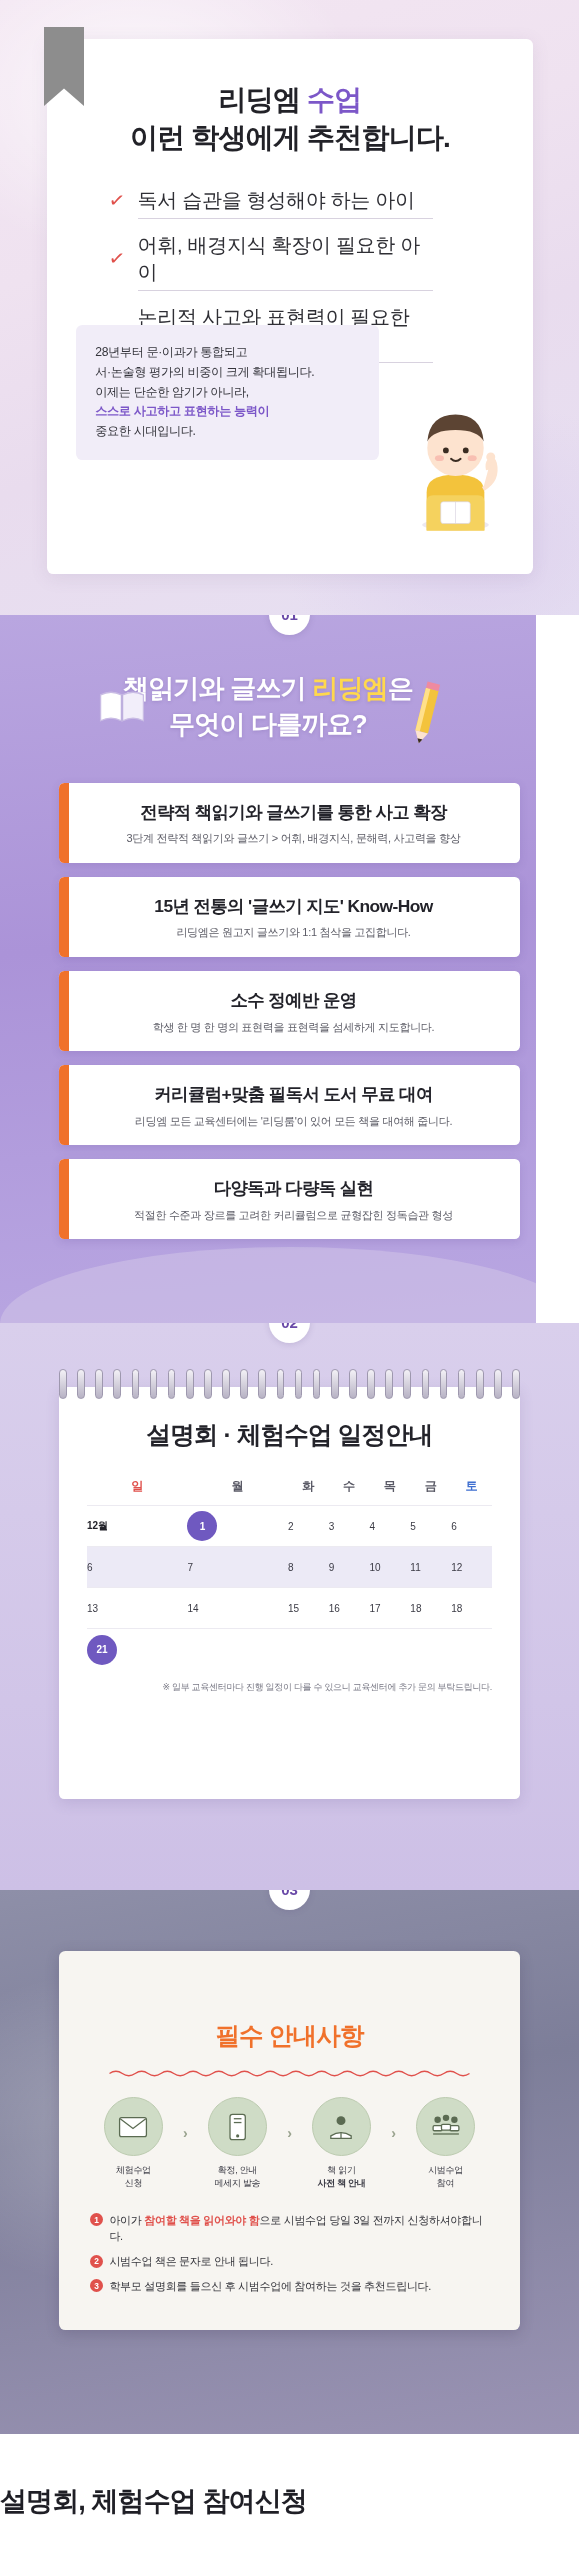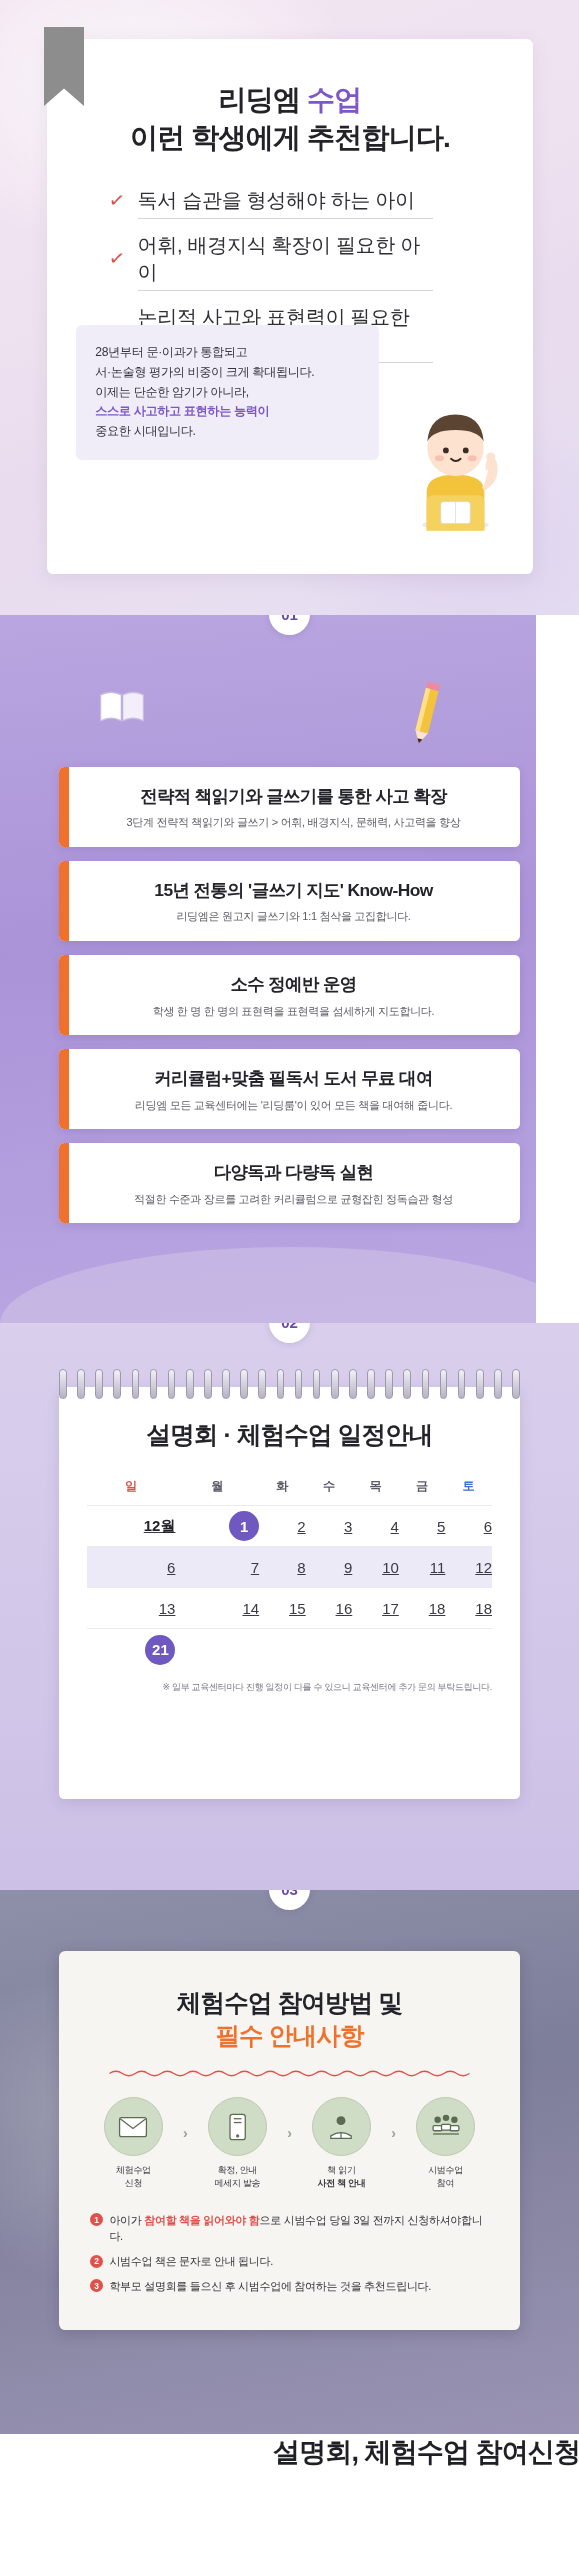--- a/index.html
+++ b/index.html
@@ -124,21 +124,21 @@
     text-align: center; color: #ffffff;
     font-size: 26px; font-weight: 800; line-height: 1.4; letter-spacing: -0.8px;
     text-shadow: 0 1.3px 3.9px rgba(80,55,130,.22);
   }
   .s2-title .hl {
     color: #ffd84d;
   }
   .book-icon { position: absolute; left: 98px; top: 72px; width: 48px; height: 39px; }
   .pencil-icon { position: absolute; right: 90px; top: 62px; width: 39px; height: 71px; }
 
-  .s2-items { position: absolute; left: 59px; top: 152px; width: 461px; }
+  .s2-items { position: absolute; left: 59px; top: 168px; width: 461px; }
   .s2-card {
     position: relative;
     background: #ffffff;
     border-radius: 5.2px;
     margin-bottom: 14px;
     padding: 16.7px 22px 16.7px 30px;
     box-shadow: 0 2.6px 9px rgba(90,65,140,.16);
     text-align: center;
   }
   .s2-card .bar {
@@ -172,23 +172,22 @@
     text-align: center; font-size: 24.5px; font-weight: 800; color: #23232a;
     letter-spacing: -0.8px; margin-bottom: 27px;
   }
   table.caltab { width: 100%; border-collapse: collapse; }
   table.caltab th {
     font-size: 12.2px; color: #5a5a66; font-weight: 700; padding-bottom: 10.3px;
   }
   table.caltab th.sun { color: #e0514c; }
   table.caltab th.sat { color: #3f6fd0; }
   table.caltab td {
-    height: 41px; text-align: right; font-size: 15px; color: #3a3a44;
+    height: 41px; text-align: left; font-size: 10px; color: #3a3a44;
     border-top: 0.6px solid #eceaf1;
-    text-decoration: underline;
   }
   td .month { font-weight: 800; color: #23232a; }
   td .pill {
     display: inline-flex; align-items: center; justify-content: center;
     width: 30px; height: 30px; border-radius: 50%;
     background: #6f59c0; color: #fff; font-weight: 700;
   }
   tr.hl-row td { background: #eceaf6; }
   .cal-note {
     margin-top: 11.6px; text-align: right;
@@ -236,21 +235,22 @@
     background: #e0514c; color: #fff; font-size: 8.4px; font-weight: 700;
     display: flex; align-items: center; justify-content: center; margin-top: 1.3px;
   }
   .note4 .t { font-size: 11px; color: #34343b; letter-spacing: -0.3px; line-height: 1.5; }
   .note4 .t .red { color: #e0514c; font-weight: 700; }
 
   
   .sec5 {
     position: relative; width: 580px; height: 142px;
     background: #ffffff;
-    display: flex; align-items: flex-start; justify-content: flex-end;
+    display: flex; align-items: flex-start; justify-content: flex-start;
+    padding-top: 49px;
   }
   .sec5 h2 {
     font-size: 27px; font-weight: 800; color: #1f1f26; letter-spacing: -0.9px;
   }
 </style>
 </head>
 <body>
 
 <div class="page">
 
@@ -309,20 +309,24 @@
       <path d="M78 93 Q85.5 100 93 93" stroke="#3a2c22" stroke-width="3" fill="none" stroke-linecap="round"></path>
       <path d="M128 140 Q152 126 146 100 Q144 92 138 96 Q134 100 136 110" fill="#fde3cf" stroke="#fde3cf" stroke-width="7" stroke-linejoin="round"></path>
       <circle cx="140" cy="90" r="7" fill="#fde3cf"></circle>
     </svg>
   </section>
 
   <section class="sec2">
     <div class="step" style="top:-20.6px;">01</div>
     <div class="wave"></div>
 
+    <div class="s2-title">
+      <span>책읽기와 글쓰기 </span><span class="hl">리딩엠</span><span>은</span><br>
+      <span>무엇이 다를까요?</span>
+    </div>
 
     <svg class="book-icon" viewBox="0 0 74 60">
       <path d="M4 12 Q20 4 36 12 L36 52 Q20 44 4 52 Z" fill="#ffffff" stroke="#c9bce4" stroke-width="2"></path>
       <path d="M70 12 Q54 4 38 12 L38 52 Q54 44 70 52 Z" fill="#f2eefa" stroke="#c9bce4" stroke-width="2"></path>
       <line x1="37" y1="12" x2="37" y2="52" stroke="#b9a9da" stroke-width="2"></line>
     </svg>
 
     <svg class="pencil-icon" viewBox="0 0 60 110">
       <g transform="rotate(14 30 55)">
         <rect x="20" y="18" width="20" height="68" fill="#f3c33c"></rect>
@@ -450,21 +454,21 @@
       <div class="cal-note">※ 일부 교육센터마다 진행 일정이 다를 수 있으니 교육센터에 추가 문의 부탁드립니다.</div>
     </div>
   </section>
 
   <section class="sec4">
     <div class="step" style="top:-20.6px;">03</div>
     <div class="gl"></div>
 
     <div class="card4">
       <h2>
-        <span>체험수업 참여방법 및</span><br>
+        <br>
         <span class="or">필수 안내사항</span>
       </h2>
 
       <svg class="squig" viewBox="0 0 560 14">
         <path d="M0 7 Q10 0 20 7 T40 7 T60 7 T80 7 T100 7 T120 7 T140 7 T160 7 T180 7 T200 7 T220 7 T240 7 T260 7 T280 7 T300 7 T320 7 T340 7 T360 7 T380 7 T400 7 T420 7 T440 7 T460 7 T480 7 T500 7 T520 7 T540 7 T560 7" fill="none" stroke="#e0514c" stroke-width="2"></path>
       </svg>
 
       <div class="steps4">
         <div class="step4">
           <div class="circ">

